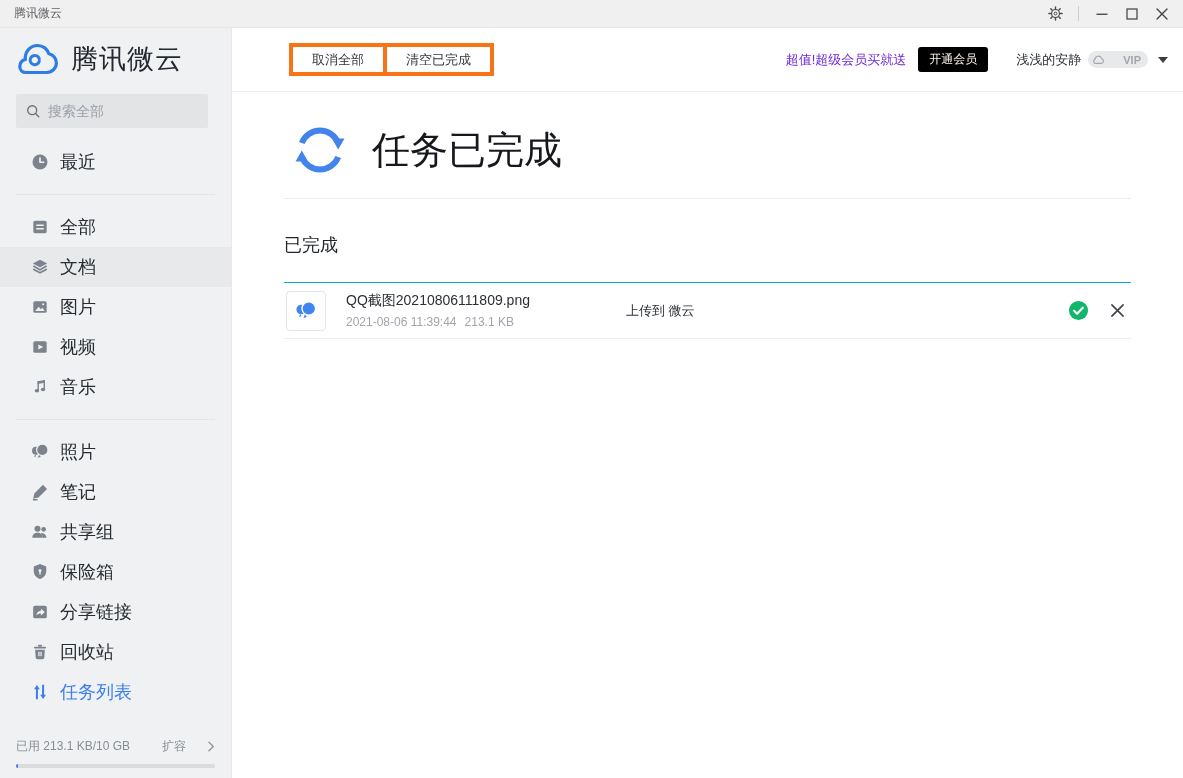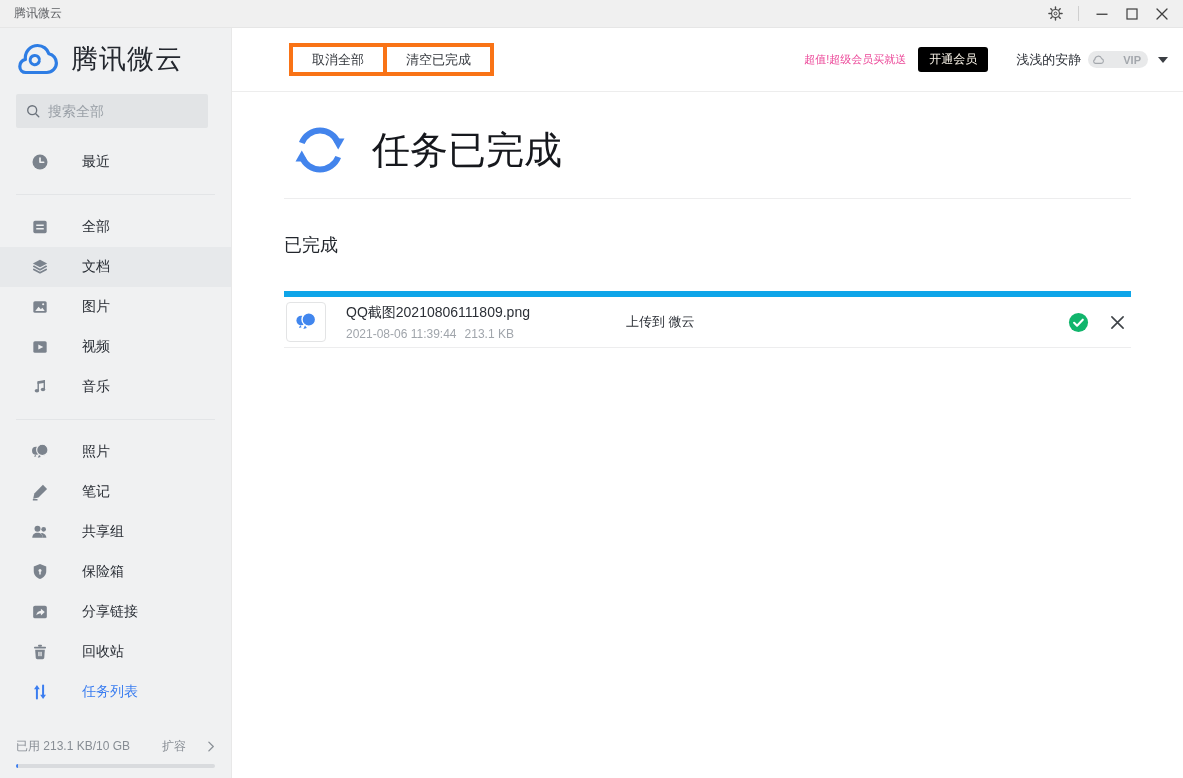--- a/index.html
+++ b/index.html
@@ -19,48 +19,48 @@
 
   
   .sidebar { width:231px; background:#f0f1f2; position:relative; flex-shrink:0; }
   .logo { display:flex; align-items:center; padding:13px 0 0 16px; }
   .logo-text { font-size:27px; color:#23272e; margin-left:9px; letter-spacing:1px; }
   .searchbox { margin:17px 23px 0 16px; height:34px; background:#e2e4e6; border-radius:2px; display:flex; align-items:center; padding:0 9px; }
   .search-input { flex:1; margin-left:7px; border:none; background:transparent; outline:none; font-size:14px; color:#3a3f45; font-family:inherit; min-width:0; }
   .search-input::placeholder { color:#9aa0a7; }
   .nav { margin-top:14px; }
   .nav-item { height:40px; display:flex; align-items:center; padding-left:30px; cursor:pointer; }
-  .nav-label { margin-left:32px; font-size:14px; color:#282d34; }
+  .nav-label { margin-left:10px; font-size:18px; color:#282d34; }
   .nav-item.hovered { background:#e7e9eb; }
   .nav-item.active .nav-label { color:#3a7df0; }
   .nav-divider { height:1px; background:#e3e5e7; margin:12px 16px; }
   .nic { width:20px; height:20px; flex-shrink:0; }
   .storage { position:absolute; left:16px; right:16px; bottom:10px; }
   .storage-row { display:flex; align-items:center; font-size:12px; color:#878d94; }
   .storage-expand { margin-left:auto; display:flex; align-items:center; gap:22px; cursor:pointer; color:#878d94; }
   .storage-bar { margin-top:9px; height:4px; background:#d9dbde; border-radius:2px; overflow:hidden; }
   .storage-fill { width:2px; height:100%; background:#3a7df0; }
 
   
   .content { flex:1; background:#fff; border-left:1px solid #e8e8e8; display:flex; flex-direction:column; }
   .content-header { height:64px; flex-shrink:0; border-bottom:1px solid #ededed; display:flex; align-items:center; padding:0 15px 0 57px; }
   .btn { height:33px; padding:0 19px; background:#fff; border:4px solid #f97316; font-size:13px; color:#33373d; display:flex; align-items:center; cursor:pointer; font-family:inherit; }
   .btn + .btn { border-left:none; }
   .hdr-right { margin-left:auto; display:flex; align-items:center; }
-  .promo { font-size:11px; color:#ec4899; cursor:pointer; }
+  .promo { font-size:13px; color:#6d28d9; cursor:pointer; }
   .upgrade { margin-left:12px; background:#000000; color:#fcf6ea; font-size:12px; height:25px; padding:0 11px; display:flex; align-items:center; border-radius:3px; cursor:pointer; }
   .username { margin-left:28px; font-size:13px; color:#2c3037; }
   .vip { margin-left:7px; height:17px; background:#e8e9ea; border-radius:9px; display:flex; align-items:center; padding:0 7px 0 4px; gap:18px; font-size:11px; font-weight:bold; color:#a3a7ac; cursor:pointer; }
   .caret { margin-left:10px; cursor:pointer; display:flex; }
 
   .status-block { display:flex; align-items:center; padding:31px 0 0 61px; }
   .status-title { margin-left:25px; font-size:38px; color:#16181d; }
   .divider { height:1px; background:#ededee; margin:21px 52px 0; }
   .section-title { margin:34px 52px 0; font-size:18px; color:#22262c; }
-  .task-row { margin:34px 52px 0; border-top:6px solid #0ea5e9; border-bottom:1px solid #ededee; height:57px; display:flex; align-items:center; position:relative; }
+  .task-row { margin:25px 52px 0; border-top:1px solid #0ea5e9; border-bottom:1px solid #ededee; height:57px; display:flex; align-items:center; position:relative; }
   .thumb { width:40px; height:40px; background:#fff; border:1px solid #e3e4e5; border-radius:4px; display:flex; align-items:center; justify-content:center; margin-left:2px; }
   .file-info { margin-left:20px; }
   .file-name { font-size:14px; color:#2b2f36; }
   .file-meta { margin-top:5px; font-size:12px; color:#a0a5ab; display:flex; gap:8px; }
   .row-action { position:absolute; left:342px; top:50%; transform:translateY(-50%); font-size:13px; color:#2b2f36; }
   .row-icons { margin-left:auto; display:flex; align-items:center; gap:21px; padding-right:6px; }
   .row-icons > * { cursor:pointer; display:flex; }
 </style>
 </head>
 <body>

